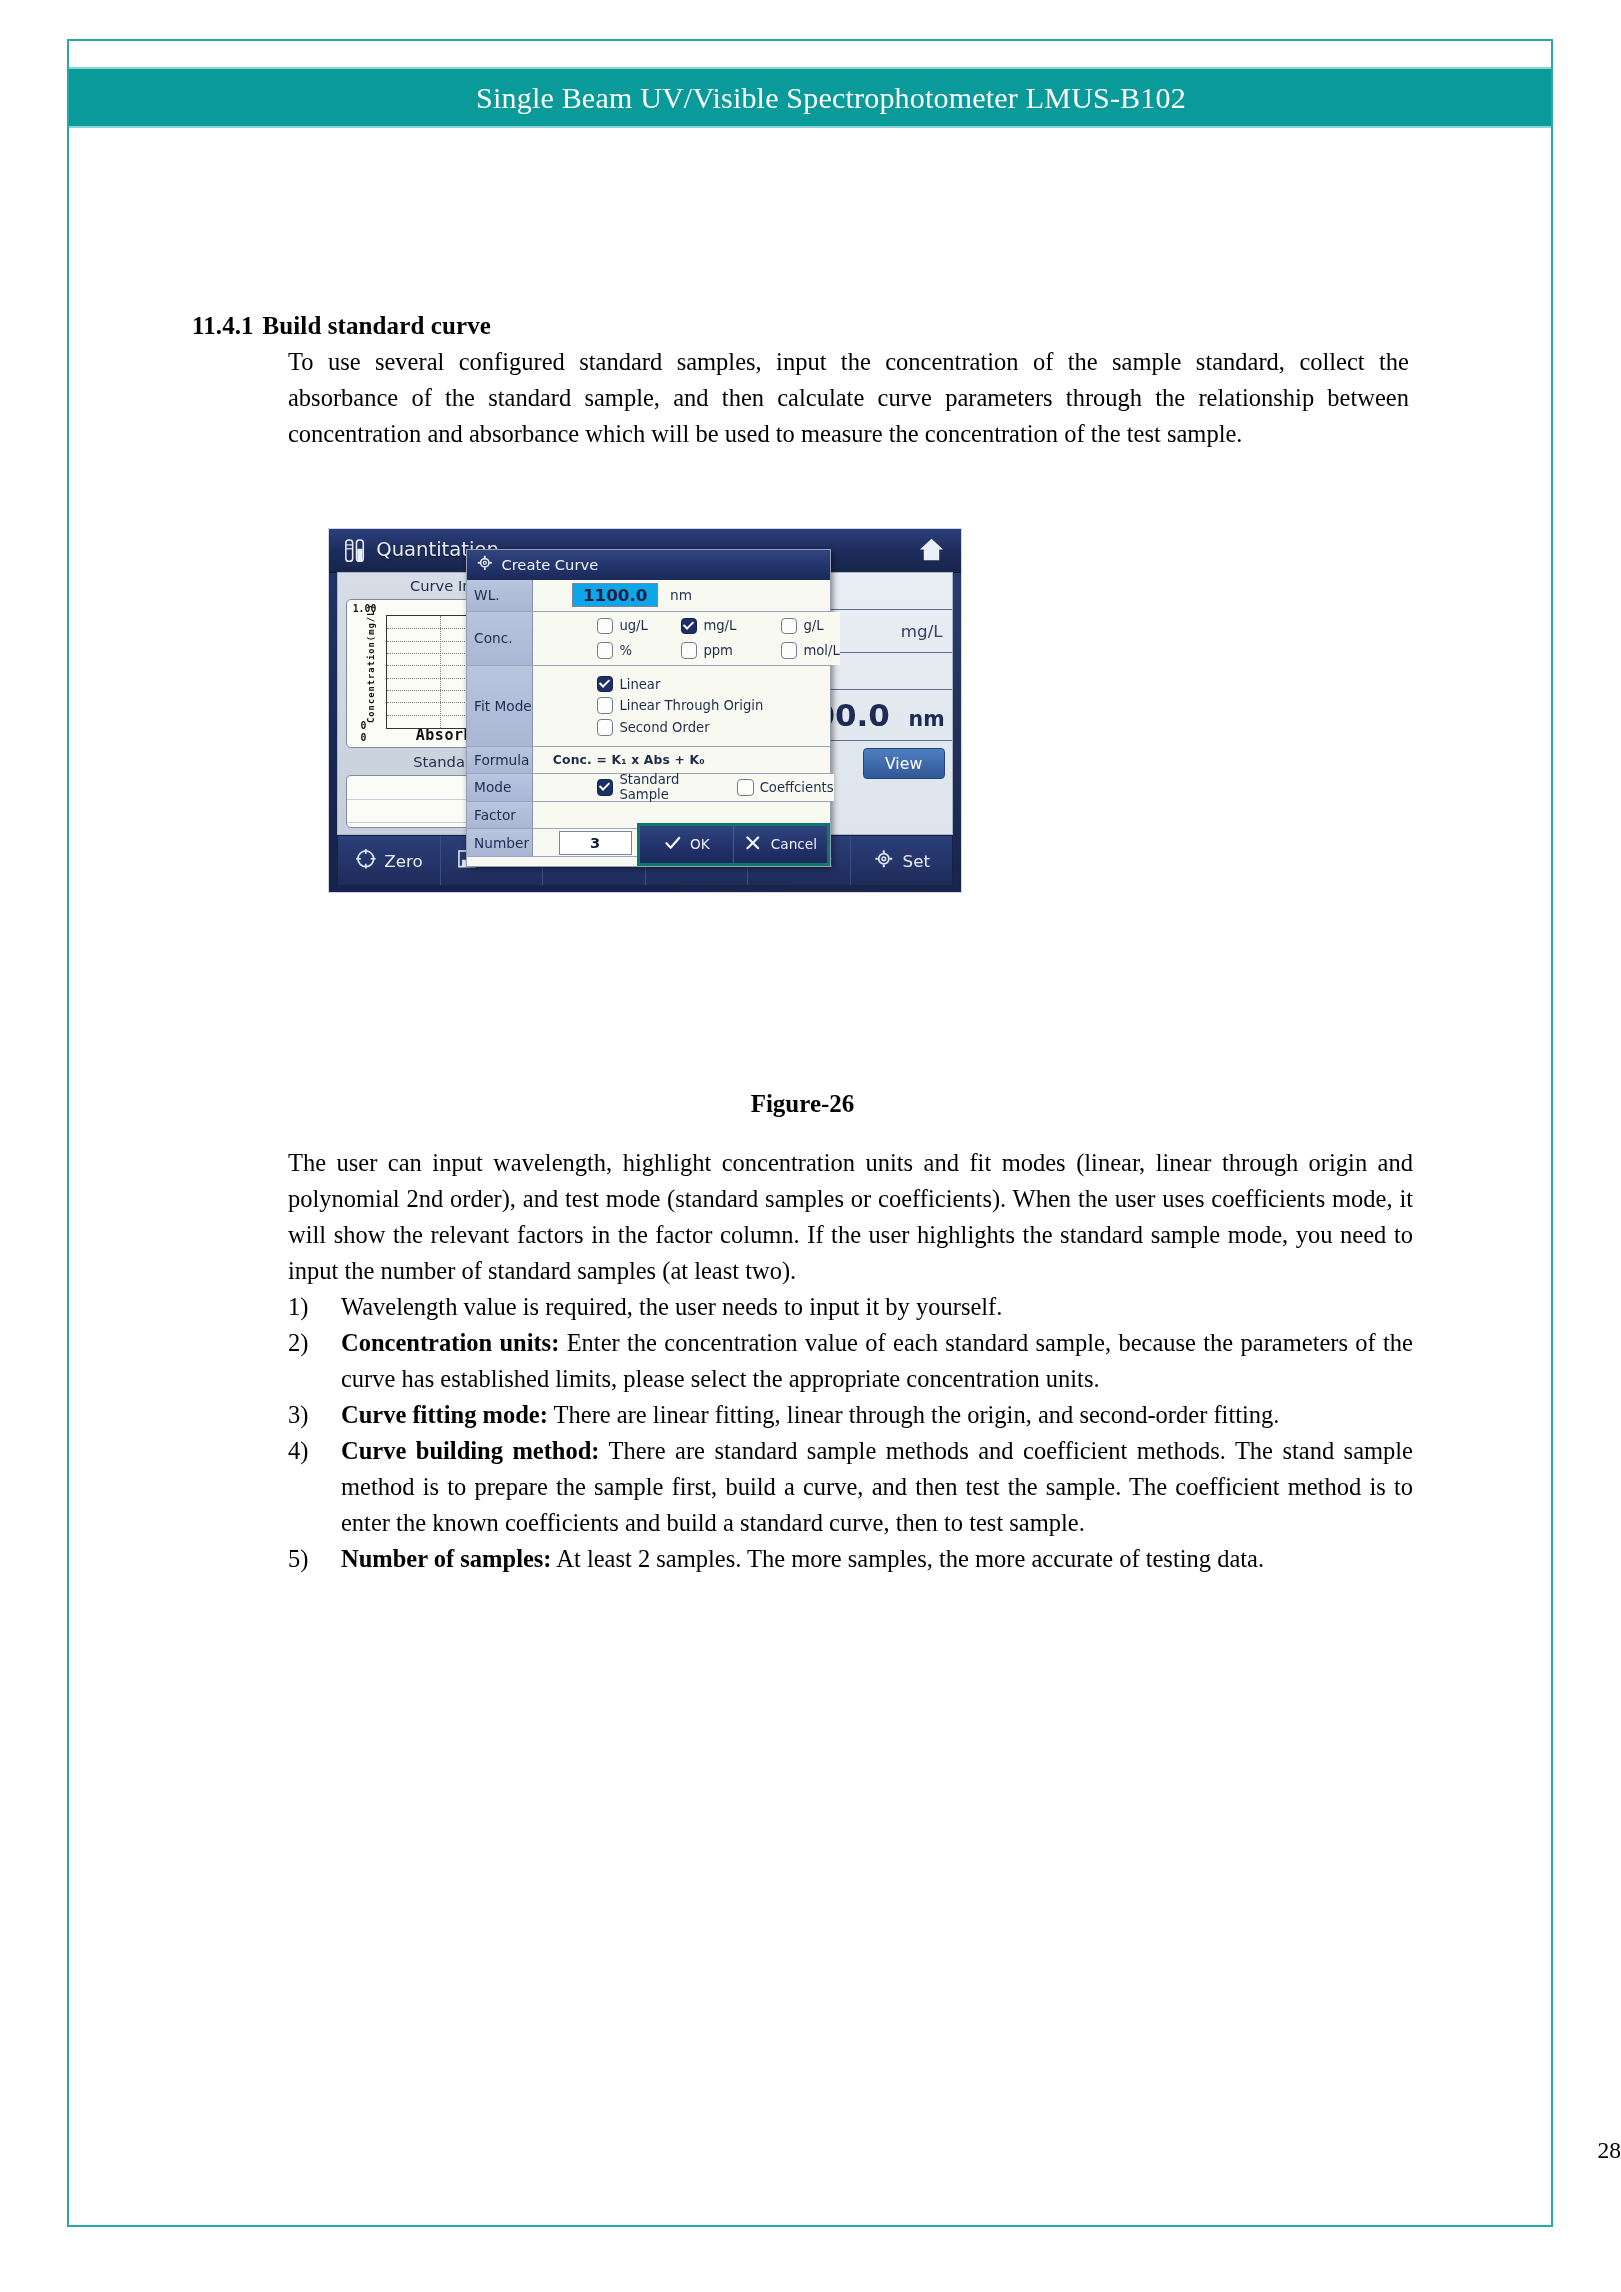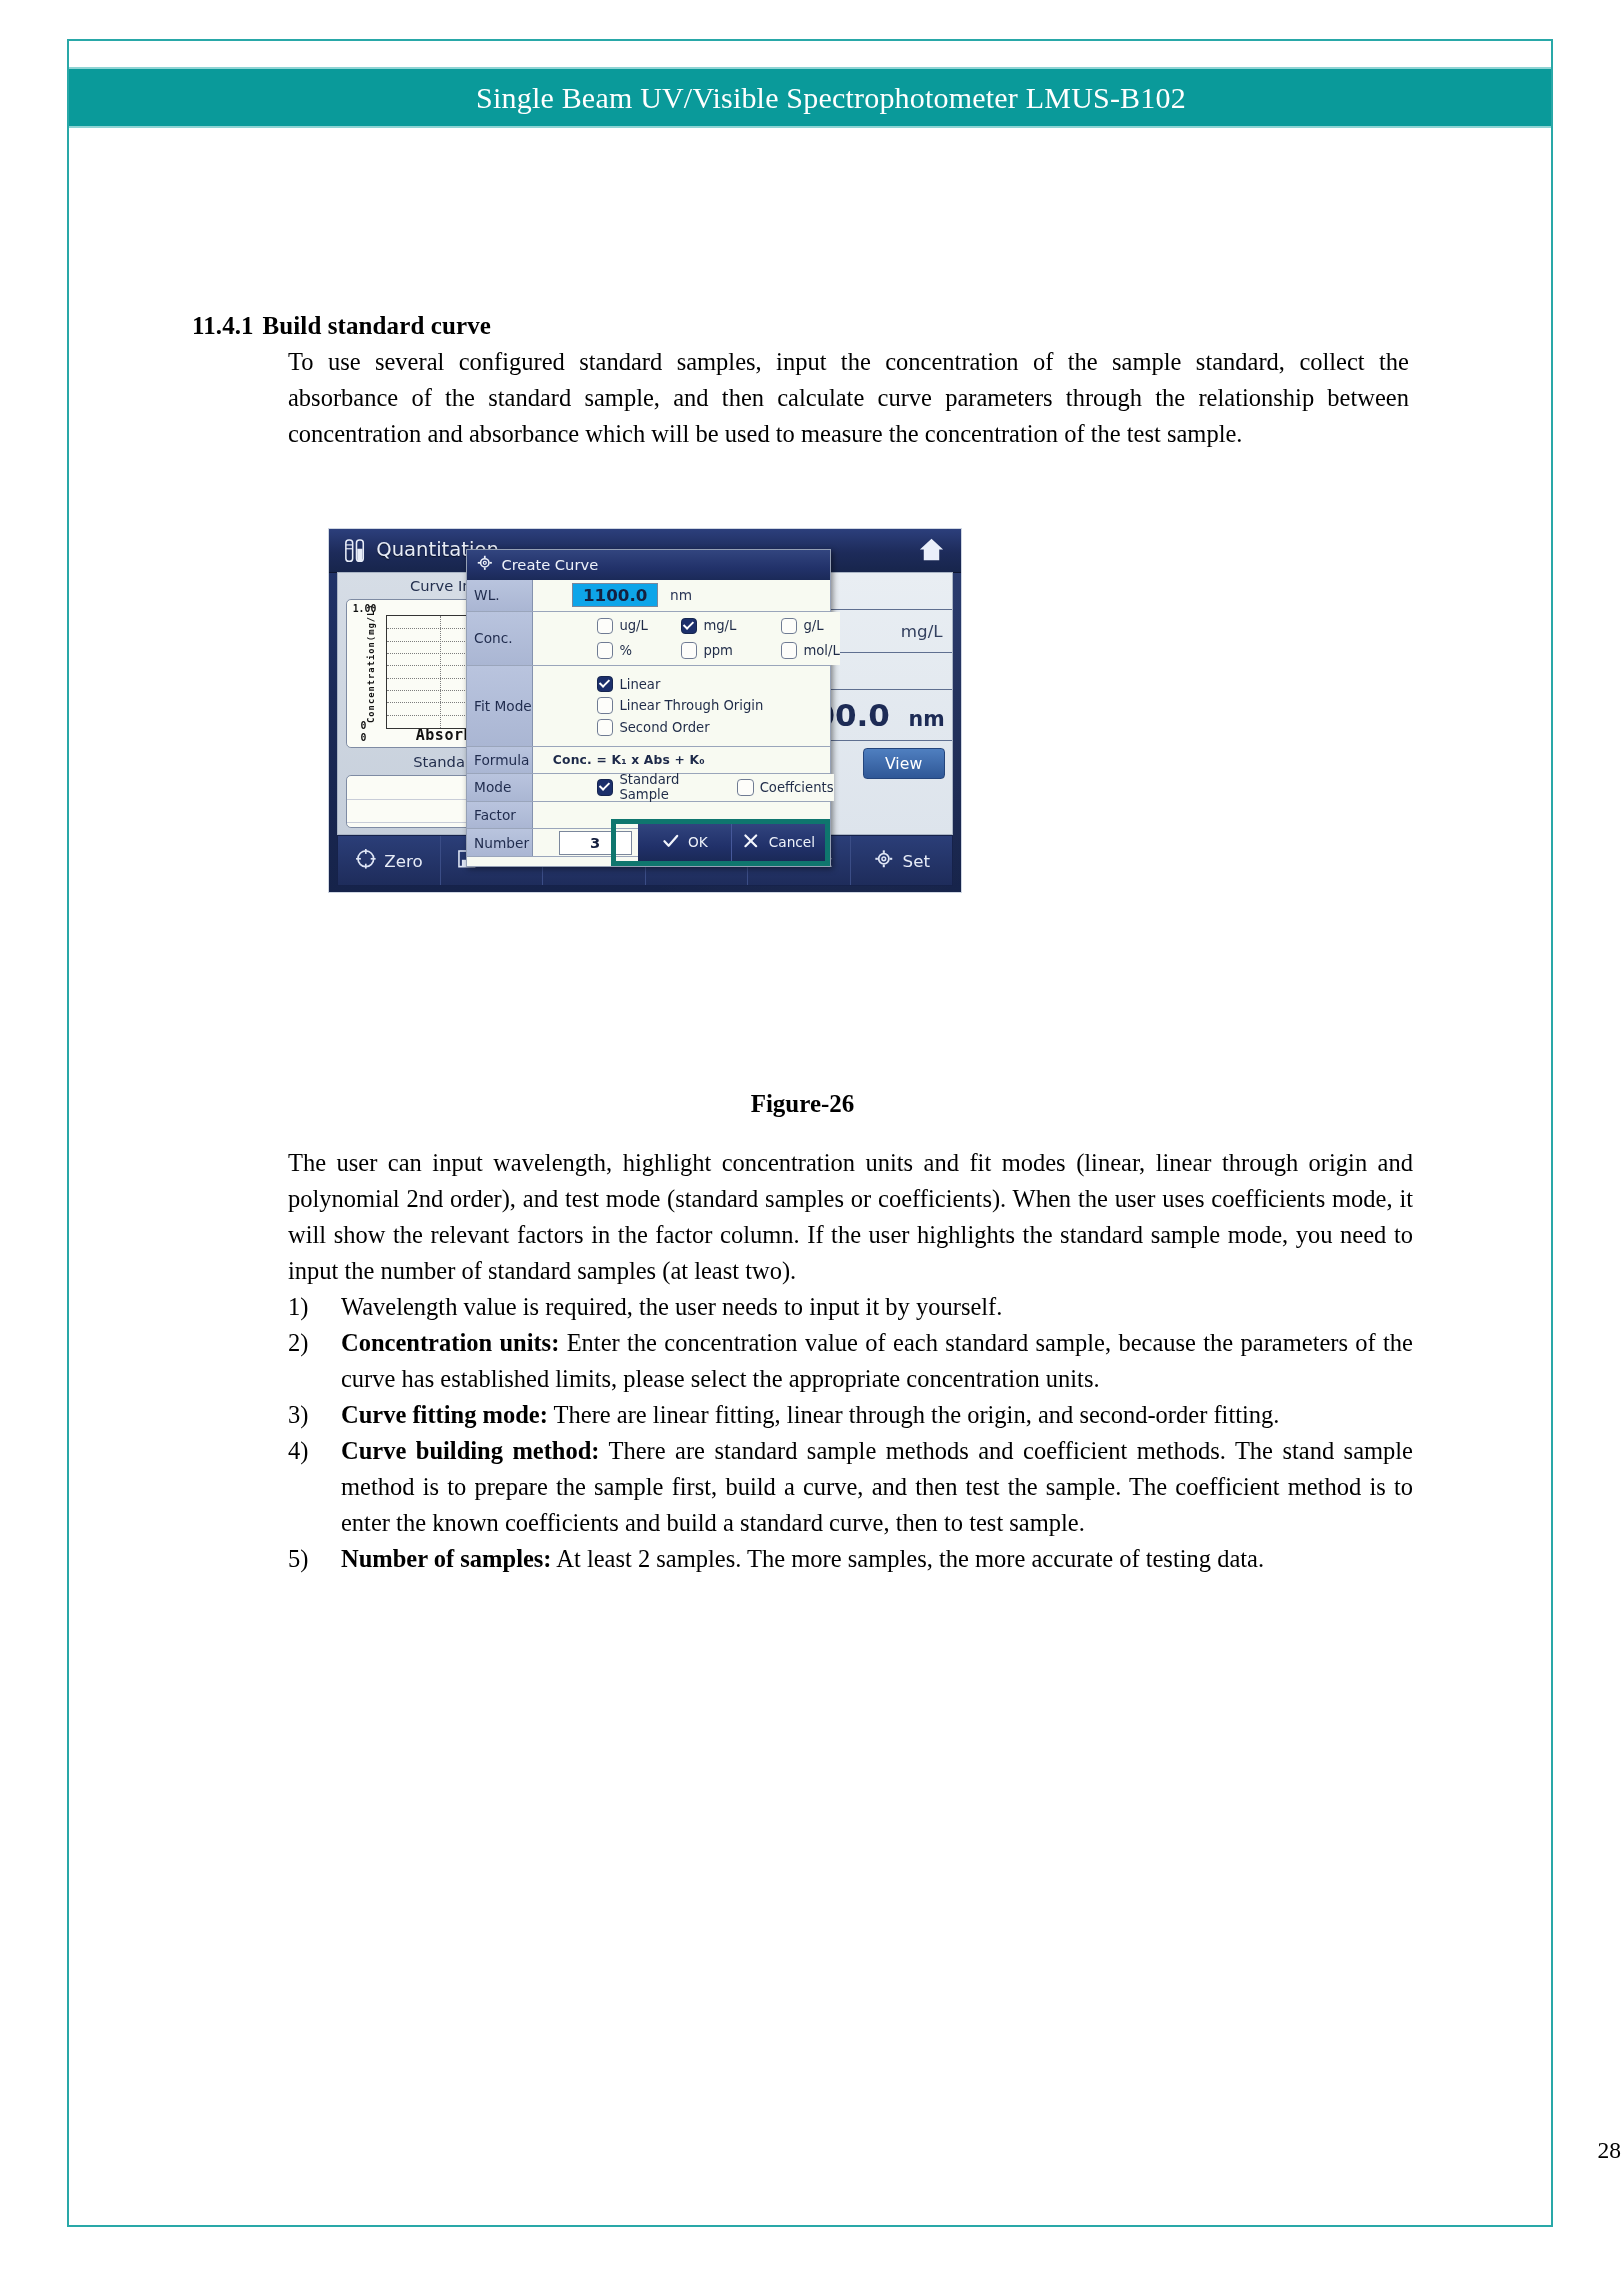--- a/index.html
+++ b/index.html
@@ -290,22 +290,21 @@
   }
   .mode-wrap{ display:flex; align-items:center; gap:13.7px; padding-left:19.6px; }
   .num-input{
     width:71px; height:22.5px; margin-left:25.5px;
     background:#ffffff; border:1px solid #7b879c;
     display:flex; align-items:center; justify-content:center;
     font-size:14.7px; font-weight:bold; color:#15203f;
   }
   .dlg-actions{
     position:absolute; right:0; bottom:0; display:flex;
-    border:5px solid #0f766e;
-    padding-left:22px;
+    border:3px solid #0f766e;
   }
   .dlg-btn{
     width:93px; height:37px;
     background:linear-gradient(180deg,#31447e 0%, #21316a 60%, #1a2957 100%);
     color:#eef2fa; font-size:13.7px;
     display:flex; align-items:center; justify-content:center; gap:8.8px;
   }
   .dlg-btn + .dlg-btn{ border-left:1px solid #46589a; }
 
   

